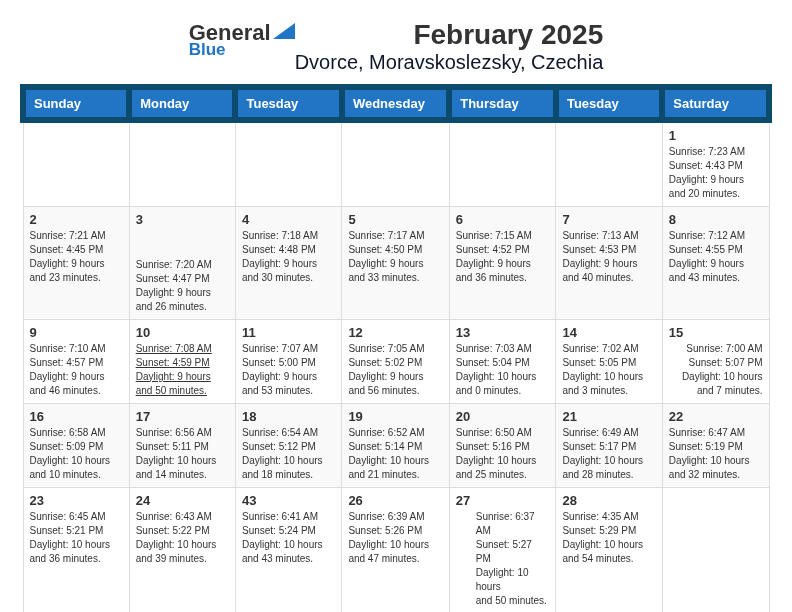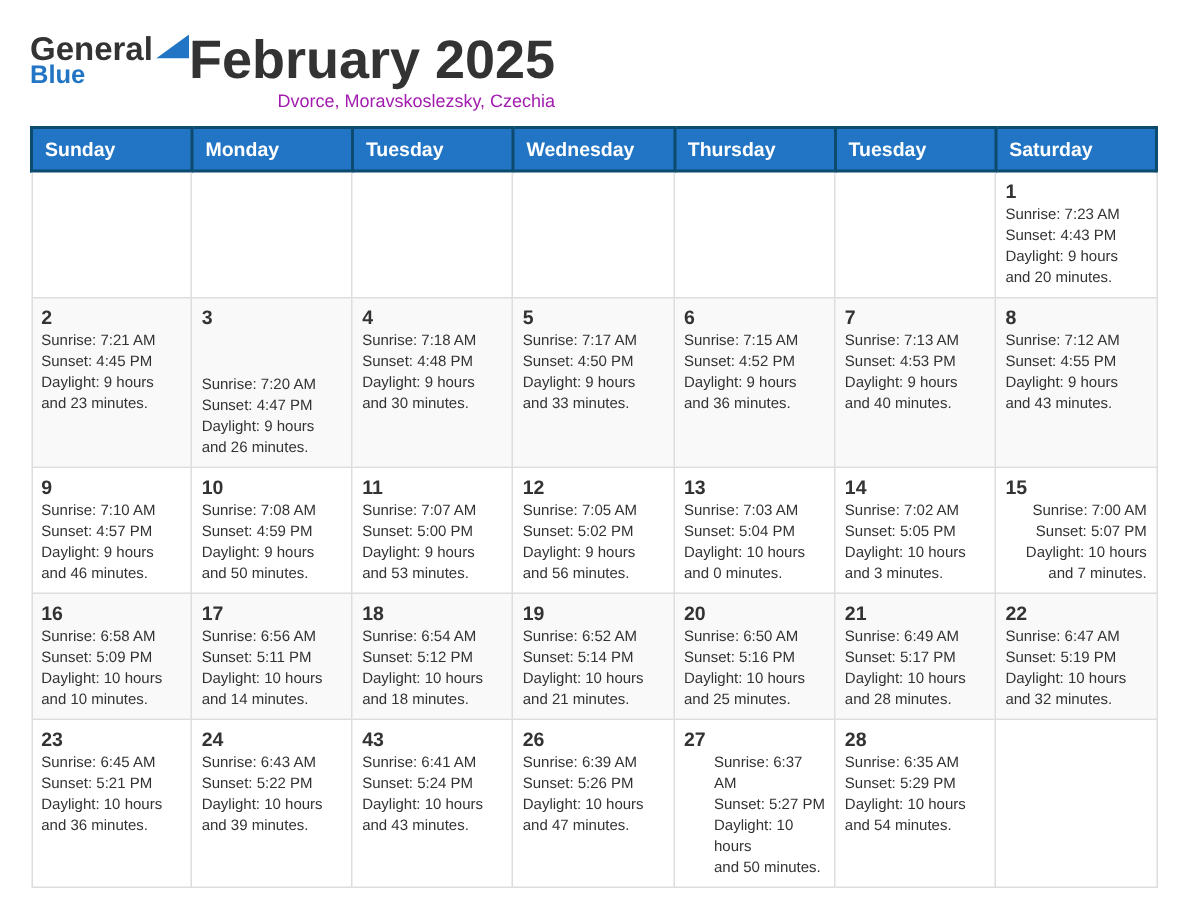--- a/index.html
+++ b/index.html
@@ -5,55 +5,55 @@
     * { box-sizing: border-box; margin: 0; padding: 0; }
     body {
       font-family: Arial, Helvetica, sans-serif;
       background: #fff;
       width: 792px;
       min-height: 612px;
       padding: 20px;
     }
     .header {
       display: flex;
-      justify-content: flex-start;
+      justify-content: center;
       align-items: flex-start;
       margin-bottom: 10px;
     }
     .logo {
       display: flex;
       flex-direction: column;
       align-items: flex-start;
     }
     .title-area {
       text-align: right;
     }
     .month-year {
-      font-size: 36px;
+      font-size: 28px;
       font-weight: bold;
       color: #333;
       line-height: 1.1;
     }
     .location {
-      font-size: 12px;
-      color: #a21caf;
+      font-size: 20px;
+      color: #0f172a;
     }
     .calendar {
       width: 100%;
       border-collapse: collapse;
       border: 1px solid #ccc;
     }
     .calendar th {
       background-color: #2175c4;
       color: #fff;
       font-size: 13px;
       font-weight: bold;
       padding: 6px 8px;
       text-align: left;
-      border: 2px solid #0c4a6e;
+      border: 6px solid #0c4a6e;
     }
     .calendar td {
       vertical-align: top;
       padding: 5px 6px;
       border: 1px solid #ddd;
       font-size: 10.5px;
       color: #333;
       width: 108px;
       min-height: 80px;
       background: #fff;
@@ -177,21 +177,21 @@
       <tr>
         <td>
           <span class="day-number">9</span>
           <div class="day-info" style="white-space: pre-line;">Sunrise: 7:10 AM
 Sunset: 4:57 PM
 Daylight: 9 hours
 and 46 minutes.</div>
         </td>
         <td>
           <span class="day-number">10</span>
-          <div class="day-info" style="white-space: pre-line;">Sunrise: 7:08 AM
+          <div class="day-info" style="white-space: pre-line; text-decoration: underline;">Sunrise: 7:08 AM
 Sunset: 4:59 PM
 Daylight: 9 hours
 and 50 minutes.</div>
         </td>
         <td>
           <span class="day-number">11</span>
           <div class="day-info" style="white-space: pre-line;">Sunrise: 7:07 AM
 Sunset: 5:00 PM
 Daylight: 9 hours
 and 53 minutes.</div>
@@ -307,21 +307,21 @@
         </td>
         <td>
           <span class="day-number">27</span>
           <div class="day-info" style="white-space: pre-line; margin-left: 20px;">Sunrise: 6:37 AM
 Sunset: 5:27 PM
 Daylight: 10 hours
 and 50 minutes.</div>
         </td>
         <td>
           <span class="day-number">28</span>
-          <div class="day-info" style="white-space: pre-line;">Sunrise: 6:35 AM
+          <div class="day-info" style="white-space: pre-line;">Sunrise: 4:35 AM
 Sunset: 5:29 PM
 Daylight: 10 hours
 and 54 minutes.</div>
         </td>
         <td class="empty-cell"></td>
       </tr>
     </tbody>
 </table>
 
 </body></html>

